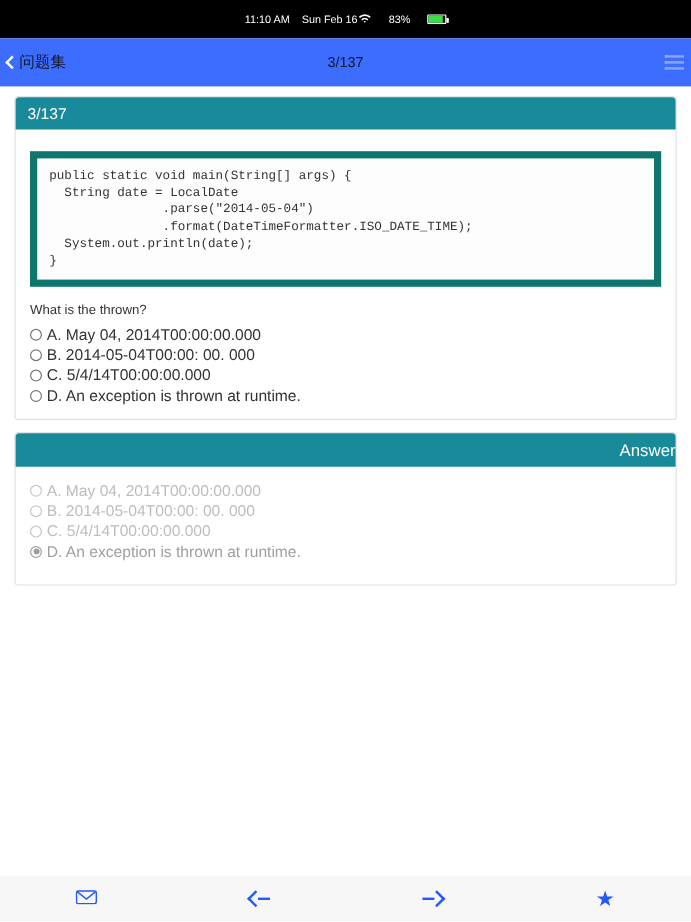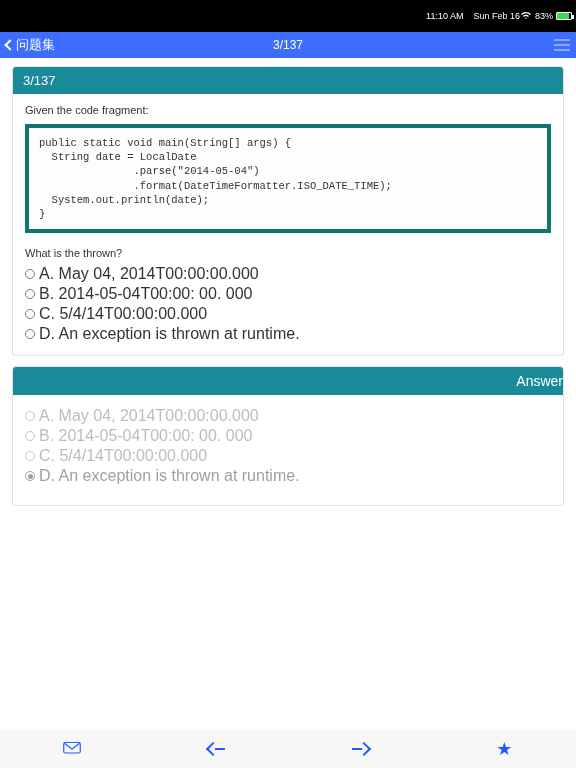--- a/index.html
+++ b/index.html
@@ -10,37 +10,37 @@
     height: 768px;
     overflow: hidden;
     position: relative;
   }
   .status-bar {
     height: 24px;
     background: #000;
     color: #fff;
     font-size: 9px;
     display: flex;
-    justify-content: flex-end;
+    justify-content: center;
     align-items: center;
     padding: 16px 4px;
   }
-  .status-right { display: flex; align-items: center; gap: 3px; }
+  .status-right { display: flex; align-items: center; gap: 14px; }
   .battery-icon {
     width: 16px; height: 8px; border:1px solid #fff; border-radius:1px;
     position: relative; display:inline-block;
   }
   .battery-icon::after {
     content:""; position:absolute; right:-3px; top:2px; width:2px; height:4px; background:#fff;
   }
   .battery-fill { position:absolute; left:0; top:0; bottom:0; width:83%; background:#3ddc4a; }
   .nav-bar {
-    height: 26px;
+    height: 40px;
     background: #3d6dff;
-    color: #ffffff;
+    color: #0f172a;
     display: flex;
     align-items: center;
     justify-content: space-between;
     padding: 0 6px;
     font-size: 13px;
   }
   .nav-left { display:flex; align-items:center; gap:2px; }
   .chevron-left {
     width: 8px; height: 8px;
     border-left: 2px solid #fff;
@@ -65,33 +65,33 @@
   }
   .card-header {
     background: #188a9a;
     color: #fff;
     padding: 6px 10px;
     font-size: 13px;
     border-radius: 3px 3px 0 0;
   }
   .card-body { padding: 10px 12px; font-size: 11px; color: #333; }
   .code-block {
-    border: 4px solid #0f766e;
+    border: 6px solid #0f766e;
     background: #fdfdfd;
     padding: 8px 10px;
     font-family: "Courier New", monospace;
     font-size: 10.5px;
     white-space: pre;
     margin: 8px 0 14px 0;
     line-height: 1.35;
     overflow-x:auto;
   }
   .options { margin-top: 6px; }
   .option-row {
-    display:flex; align-items:center; gap:4px; font-size:16px; margin-bottom:2px;
+    display:flex; align-items:center; gap:4px; font-size:13px; margin-bottom:2px;
   }
   .radio {
     width:10px; height:10px; border:1px solid #777; border-radius:50%; display:inline-block;
     flex-shrink:0; position:relative;
   }
   .radio.filled::after {
     content:""; position:absolute; left:1.5px; top:1.5px; width:5px; height:5px; border-radius:50%;
     background:#9f9f9f;
   }
   .answer-bar {
@@ -159,21 +159,20 @@
       <span></span>
       <span></span>
   </div>
 </div>
 
 <div class="content">
 
   <div class="card">
     <div class="card-header">3/137</div>
     <div class="card-body">
-      <div>Given the code fragment:</div>
       <div class="code-block">public static void main(String[] args) {
   String date = LocalDate
                .parse("2014-05-04")
                .format(DateTimeFormatter.ISO_DATE_TIME);
   System.out.println(date);
 }</div>
       <div>What is the thrown?</div>
       <div class="options">
         <div class="option-row">
           <span class="radio"></span>

